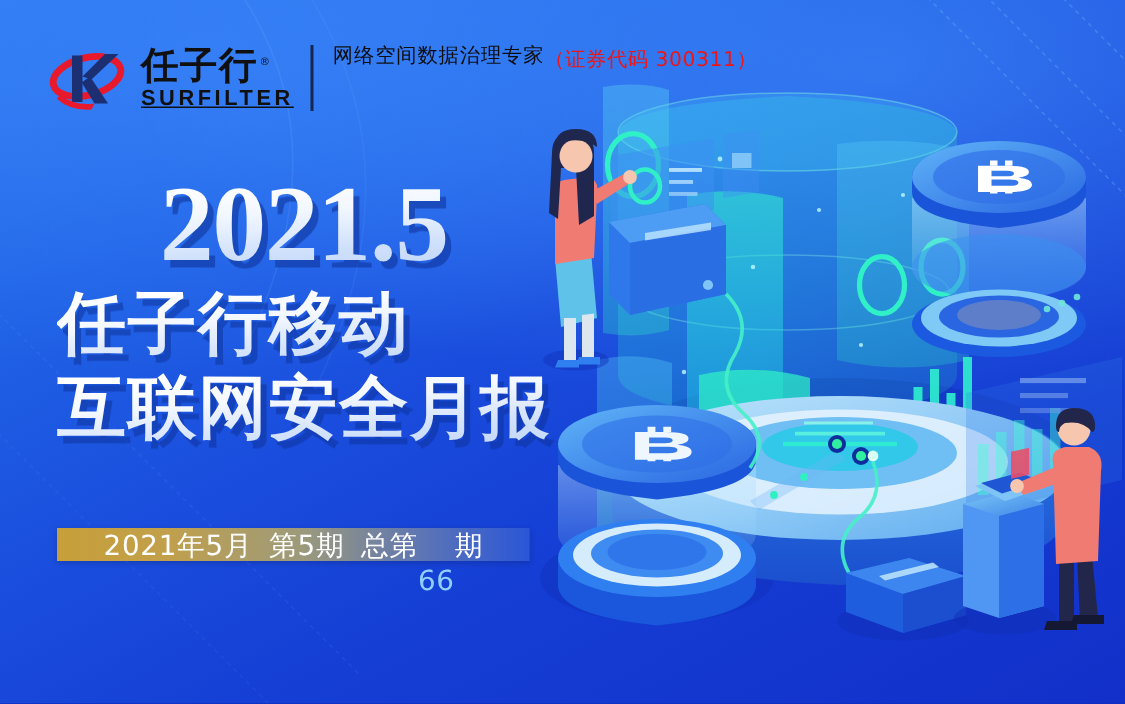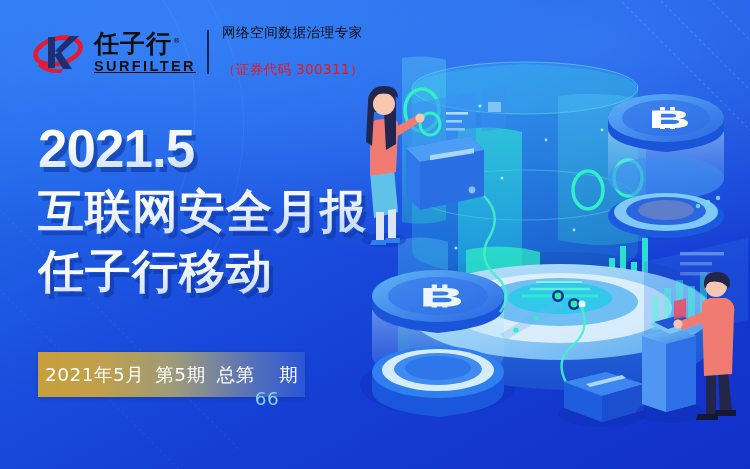--- a/index.html
+++ b/index.html
@@ -24,55 +24,56 @@
     font-family:"DejaVu Sans","Liberation Sans",sans-serif;
     font-size:25px;font-weight:bold;color:#101010;letter-spacing:1px;
     line-height:26px;position:relative;white-space:nowrap;
   }
   .logo-cn .cn sup{font-size:7px;font-weight:normal;vertical-align:super;margin-left:1px;}
   .logo-cn .en{
     font-size:14.5px;font-weight:bold;color:#101010;letter-spacing:2.4px;
     line-height:16px;margin-top:1px;text-decoration:underline;
   }
   .divider{width:2px;height:44px;background:#13203f;margin:0 13px 0 11px;flex:none;opacity:.92;}
-  .tagwrap{display:flex;flex-direction:column;justify-content:center;height:46px;}
+  .tagwrap{display:flex;flex-direction:row;justify-content:center;height:46px;}
   .tagline{
     font-family:"DejaVu Sans","Liberation Sans",sans-serif;
     font-size:13.5px;color:#0d0d0d;letter-spacing:.6px;line-height:18px;white-space:nowrap;
   }
   .stockcode{
     font-family:"DejaVu Sans","Liberation Sans",sans-serif;
-    font-size:13.5px;color:#f01414;letter-spacing:.4px;line-height:20px;white-space:nowrap;margin-top:18px;
+    font-size:13.5px;color:#f01414;letter-spacing:.4px;line-height:20px;white-space:nowrap;margin-top:2px;
   }
 
   
   .titles{position:absolute;left:38px;top:118px;}
   .t-year{
-    font-family:Liberation Sans, sans-serif;
-    font-size:53px;font-weight:bold;line-height:62px;letter-spacing:-1px;
+    font-family:Liberation Serif, serif;
+    font-size:72px;font-weight:bold;line-height:62px;letter-spacing:-1px;
     background:linear-gradient(176deg,#ffffff 12%,#f2f7ff 40%,#cfe0fb 72%,#bcd4f7 100%);
     -webkit-background-clip:text;background-clip:text;color:transparent;
     filter:drop-shadow(4px 5px 0px rgba(12,48,150,.55));
     white-space:nowrap;
+    text-align:center;
   }
   .t-line{
     font-family:"DejaVu Sans","Liberation Sans",sans-serif;
     font-size:46px;font-weight:bold;line-height:50px;letter-spacing:1px;
     background:linear-gradient(176deg,#ffffff 14%,#f4f8ff 42%,#d3e2fb 74%,#c2d7f8 100%);
     -webkit-background-clip:text;background-clip:text;color:transparent;
     filter:drop-shadow(4px 5px 0px rgba(12,48,150,.5));
     white-space:nowrap;
   }
   .t-l2{margin-top:10px;}
   .t-l3{margin-top:6px;}
 
   
   .issuebar{
-    position:absolute;left:38px;top:352px;height:45px;
-    padding:0 7px;display:flex;align-items:center;
+    position:absolute;left:38px;top:352px;height:22px;
+    padding:0 31px;display:flex;align-items:center;
     background:linear-gradient(90deg,#c79f3a 0%,#c2a04a 22%,#9c9a7c 52%,#5b74b6 78%,#2a56d8 100%);
     box-shadow:0 1px 4px rgba(0,0,0,.18);
   }
   .issuebar .txt{
     font-family:"DejaVu Sans","Liberation Sans",sans-serif;
     font-size:18.5px;color:#ffffff;letter-spacing:.5px;white-space:nowrap;
   }
   .issuebar .hl{color:#8fd0ff;margin-top:48px;}
 
   
@@ -129,22 +130,22 @@
     <div class="divider"></div>
 
     <div class="tagwrap">
       <div class="tagline">网络空间数据治理专家</div>
       <div class="stockcode">（证券代码 300311）</div>
     </div>
   </div>
 
   <div class="titles">
     <div class="t-year">2021.5</div>
+    <div class="t-line t-l2">任子行移动</div>
     <div class="t-line t-l3">互联网安全月报</div>
-    <div class="t-line t-l2">任子行移动</div>
   </div>
 
   <div class="issuebar">
     <span class="txt">2021年5月</span>
     <span class="txt" style="width:11px"></span>
     <span class="txt">第5期</span>
     <span class="txt" style="width:11px"></span>
     <span class="txt">总第</span>
     <span class="txt hl">66</span>
     <span class="txt">期</span>

